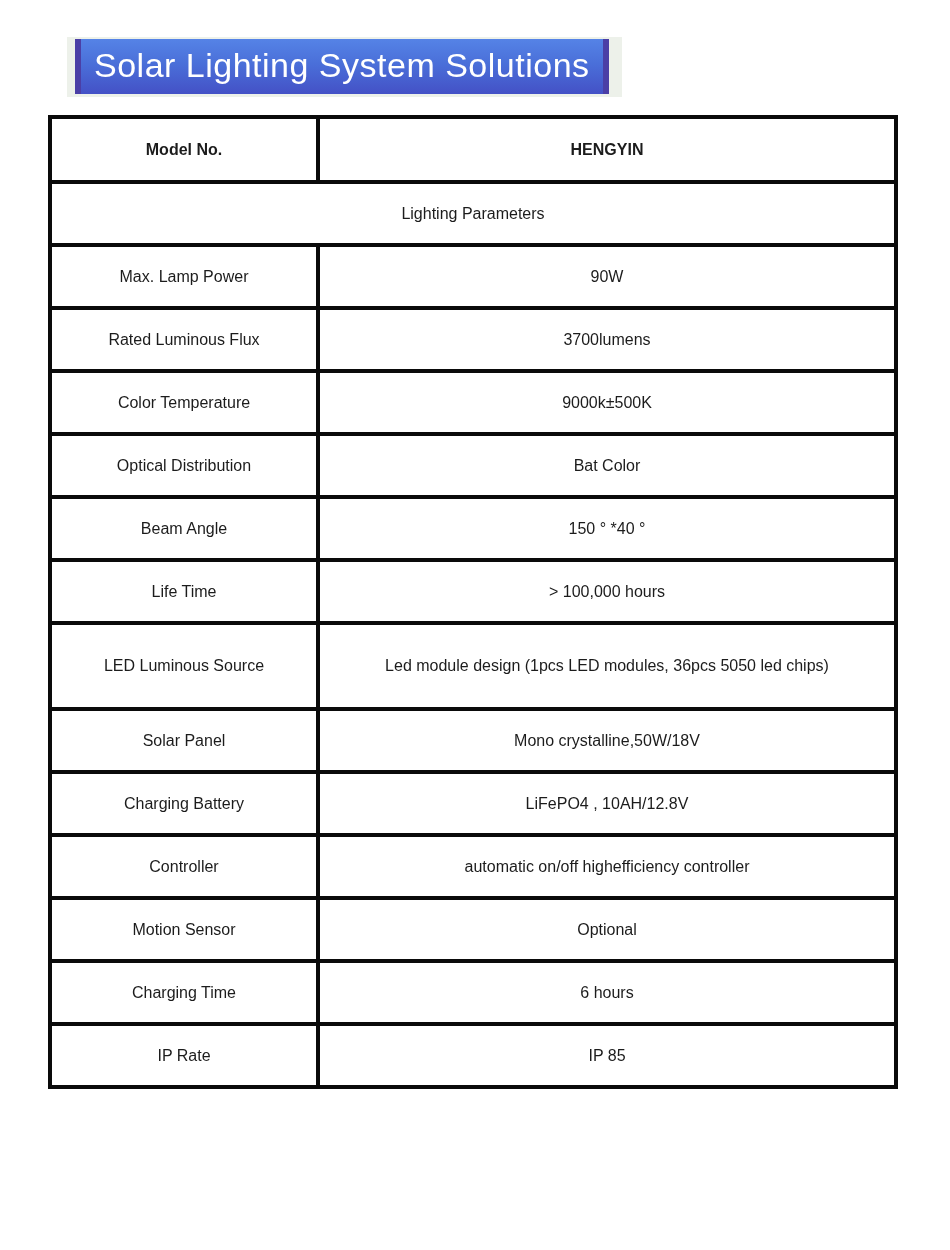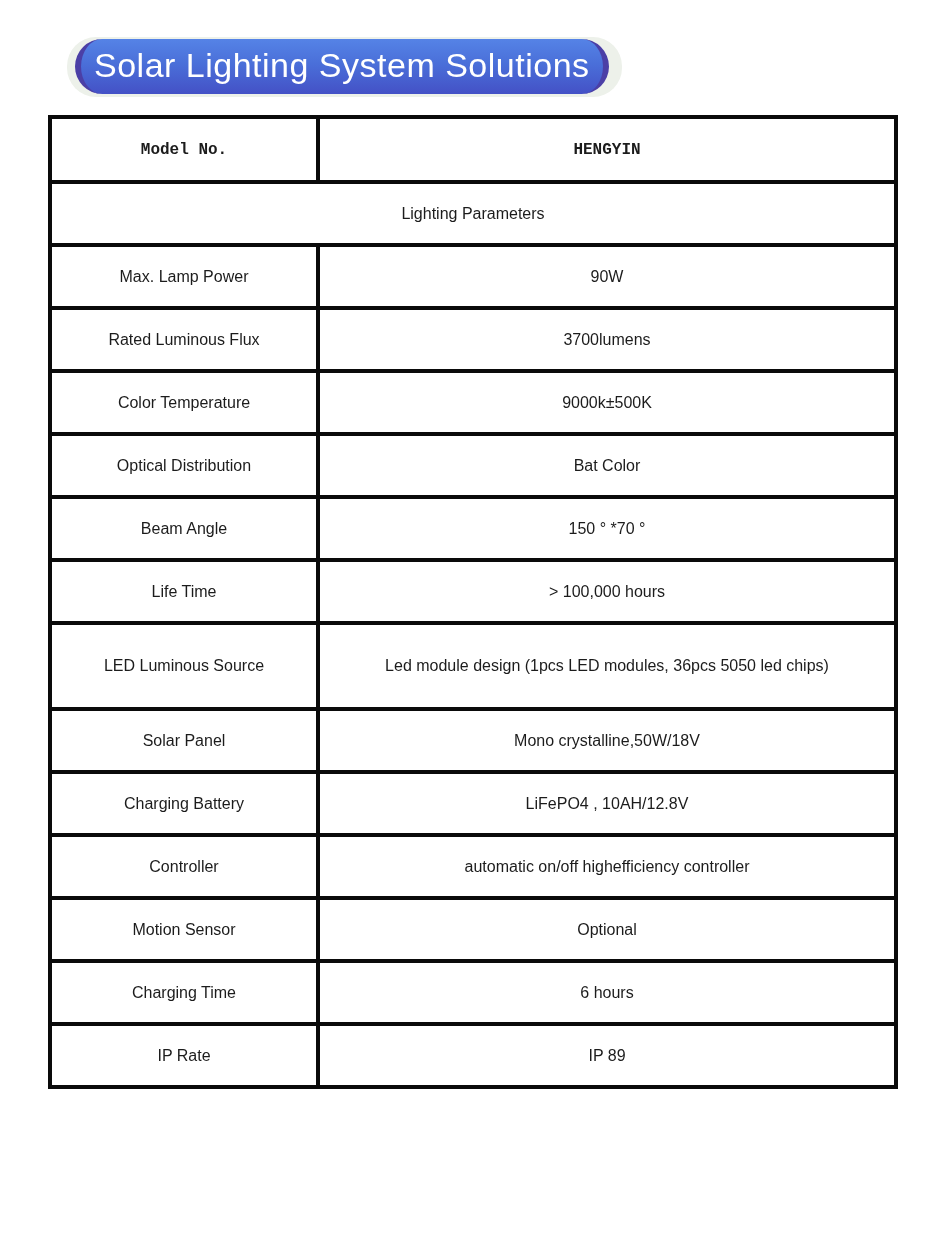--- a/index.html
+++ b/index.html
@@ -1,15 +1,15 @@
 <!DOCTYPE html>
 <html><head>
 <meta charset="utf-8">
 <style>
-  * { margin: 0; padding: 0; box-sizing: border-box; border-radius: 29px; }
+  * { margin: 0; padding: 0; box-sizing: border-box; }
   html, body {
     width: 950px;
     background: #ffffff;
     font-family: "Liberation Sans", sans-serif;
     color: #1c1c1c;
   }
   .page {
     position: relative;
     width: 950px;
     height: 1250px;
@@ -51,21 +51,21 @@
   .spec-table td {
     border: 4px solid #0a0a0a;
     text-align: center;
     vertical-align: middle;
     font-size: 16px;
     color: #1c1c1c;
     padding: 4px 10px;
   }
   .spec-table col.c1 { width: 268px; }
   .spec-table tr { height: 63px; }
-  .spec-table tr.row-header { height: 65px; font-family: Liberation Mono, monospace; }
+  .spec-table tr.row-header { height: 65px; }
   .spec-table tr.row-tall { height: 86px; }
   .spec-table tr.row-header td { font-weight: 700; }
   .section-cell { font-weight: 400; }
 </style>
 </head>
 <body>
 
 <div class="page">
 
   <div class="title-backing">
@@ -99,21 +99,21 @@
       <tr>
         <td>Color Temperature</td>
         <td>9000k±500K</td>
       </tr>
       <tr>
         <td>Optical Distribution</td>
         <td>Bat Color</td>
       </tr>
       <tr>
         <td>Beam Angle</td>
-        <td>150 ° *70 °</td>
+        <td>150 ° *40 °</td>
       </tr>
       <tr>
         <td>Life Time</td>
         <td>&gt; 100,000 hours</td>
       </tr>
 
       <tr class="row-tall">
         <td>LED Luminous Source</td>
         <td>Led module design (1pcs LED modules, 36pcs 5050 led chips)</td>
       </tr>
@@ -132,18 +132,18 @@
       <tr>
         <td>Motion Sensor</td>
         <td>Optional</td>
       </tr>
       <tr>
         <td>Charging Time</td>
         <td>6 hours</td>
       </tr>
       <tr>
         <td>IP Rate</td>
-        <td>IP 89</td>
+        <td>IP 85</td>
       </tr>
     </tbody>
   </table>
 
 </div>
 
 </body></html>

